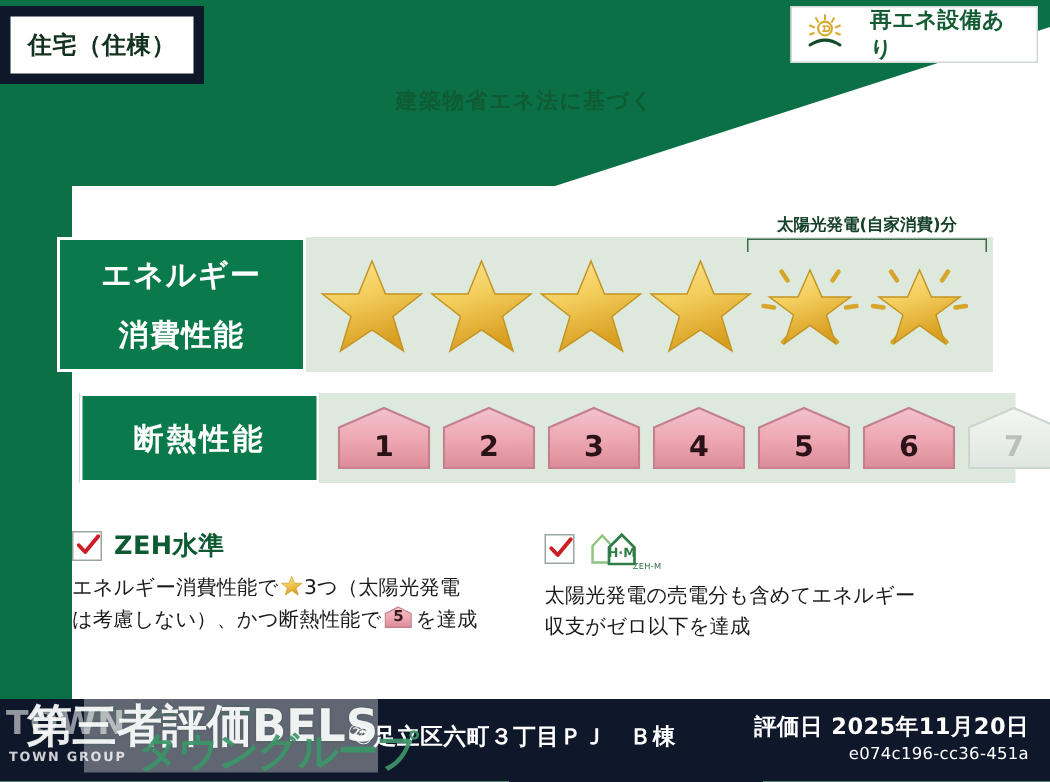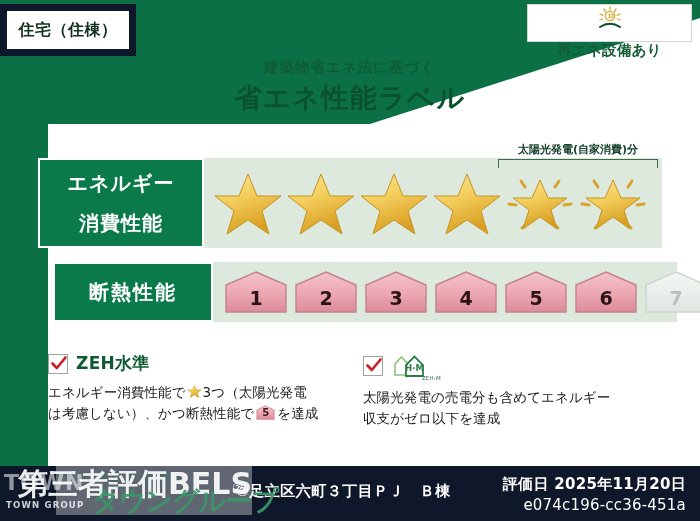--- a/index.html
+++ b/index.html
@@ -23,21 +23,21 @@
     position:absolute;left:0px;top:4px;width:122px;height:38px;
     background:#ffffff;border:7px solid #0f172a;
     display:flex;align-items:center;justify-content:center;
     font-size:16px;font-weight:bold;color:#13311f;letter-spacing:.5px;
   }
 
   
   .reene-badge{
     position:absolute;right:8px;top:4px;height:38px;width:165px;
     background:#ffffff;border:1px solid #cfd8d3;
-    display:flex;align-items:center;gap:6px;padding:0 8px;box-sizing:border-box;flex-direction:column;
+    display:flex;align-items:center;gap:16px;padding:0 8px;box-sizing:border-box;
   }
   .reene-badge .lbl{font-size:14.5px;font-weight:bold;color:#145c34;letter-spacing:.3px;}
 
   
   .title-wrap{position:absolute;left:0;right:0;top:58px;text-align:center;}
   .title-sub{font-size:14.5px;font-weight:bold;color:#0f5c34;letter-spacing:1px;}
   .title-main{font-size:27px;font-weight:bold;color:#0b5130;letter-spacing:1.5px;margin-top:3px;}
 
   
   .perf-row{position:absolute;display:flex;align-items:stretch;}
@@ -125,21 +125,21 @@
     position:absolute;left:0;bottom:0;width:700px;height:55px;background:#0f172a;
   }
   .footer-addr{
     position:absolute;left:236px;top:16px;font-size:15px;color:#ffffff;
     font-weight:bold;letter-spacing:.5px;white-space:nowrap;
   }
   .footer-date{
     position:absolute;right:14px;top:9px;text-align:right;color:#ffffff;
   }
   .footer-date .d{font-size:15px;font-weight:bold;letter-spacing:.3px;white-space:nowrap;}
-  .footer-date .id{font-size:15px;margin-top:2px;letter-spacing:.2px;white-space:nowrap;}
+  .footer-date .id{font-size:11px;margin-top:2px;letter-spacing:.2px;white-space:nowrap;}
 
   
   .wm{position:absolute;left:0;bottom:0;width:252px;height:68px;pointer-events:none;}
   .wm-panel{
     position:absolute;left:56px;bottom:6px;width:196px;height:52px;
     background:rgba(255,255,255,0.34);
   }
   .wm-town{
     position:absolute;left:4px;bottom:26px;font-size:22px;font-weight:bold;
     color:rgba(255,255,255,0.55);letter-spacing:1px;
@@ -193,21 +193,20 @@
         <circle cx="14" cy="11" r="4.6" fill="none" stroke="#d8a92c" stroke-width="1.4"></circle>
         <path d="M12.2 9.3 h3.1 a1.7 1.7 0 0 1 0 3.4 h-3.1 M13.6 9.3 v3.4" fill="none" stroke="#d8a92c" stroke-width="1.1"></path>
         <path d="M4 22 Q14 15.5 24 22" fill="none" stroke="#14492c" stroke-width="2" stroke-linecap="round"></path>
       </svg>
     </span>
     <span class="lbl">再エネ設備あり</span>
   </div>
 
   <div class="title-wrap">
     <div class="title-sub">建築物省エネ法に基づく</div>
-    <div class="title-main">省エネ性能ラベル</div>
   </div>
 
   <div class="perf-row" id="row-energy">
     <div class="perf-label">
       <span>エネルギー</span>
       <span>消費性能</span>
     </div>
     <div class="perf-value">
 
       <div class="solar-note">太陽光発電(自家消費)分</div>

